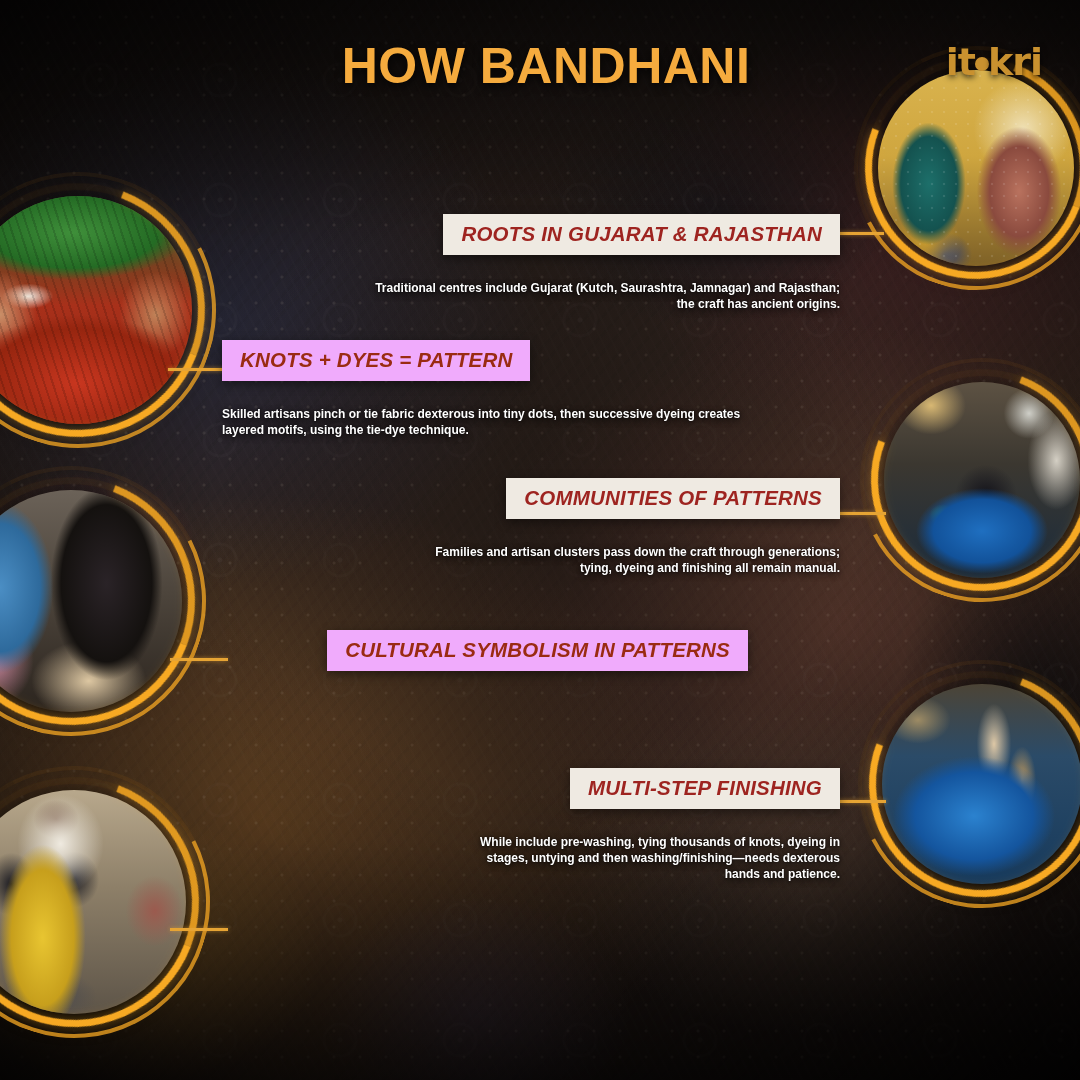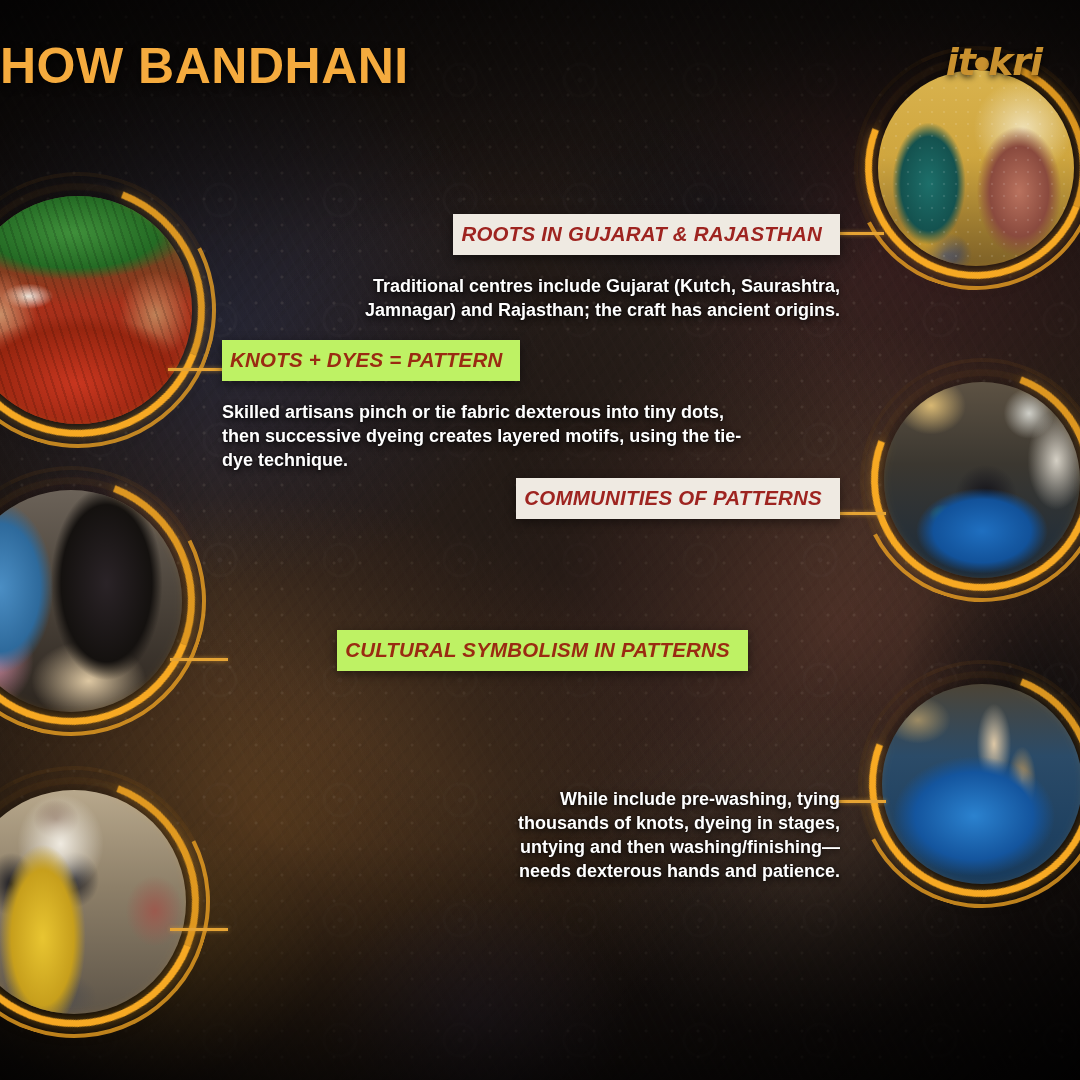--- a/index.html
+++ b/index.html
@@ -62,21 +62,22 @@
       radial-gradient(ellipse 78% 70% at 50% 46%, rgba(0,0,0,0) 38%, rgba(0,0,0,0.48) 82%, rgba(0,0,0,0.78) 100%),
       linear-gradient(180deg, rgba(0,0,0,0.52) 0%, rgba(0,0,0,0.05) 22%, rgba(0,0,0,0.05) 78%, rgba(0,0,0,0.55) 100%);
   }
   .bg-darken-center {
     background: radial-gradient(ellipse 44% 60% at 52% 52%, rgba(14,10,10,0.46), rgba(0,0,0,0) 74%);
   }
 
   
   .title-wrap {
     position: absolute;
-    left: 0; right: 0; top: 38px;
+    left: 12px; right: 0; top: 38px;
+    text-align: center;
     z-index: 30;
   }
   .title-line {
     font-size: 50px;
     font-weight: bold;
     letter-spacing: 0.5px;
     line-height: 1.12;
     color: #f5ab3e;
     text-shadow: 0 3px 10px rgba(0,0,0,.75);
   }
@@ -85,21 +86,20 @@
   .brand {
     position: absolute;
     top: 40px; right: 38px;
     z-index: 40;
     font-size: 38px;
     font-weight: bold;
     letter-spacing: -1px;
     color: #c9912f;
     font-family: "DejaVu Sans", sans-serif;
     text-shadow: 0 2px 6px rgba(0,0,0,.8);
-    font-style: italic;
   }
   .brand .dot {
     display: inline-block;
     width: 14px; height: 14px;
     border-radius: 50%;
     background: #c9912f;
     margin: 0 -1px 4px 0;
     vertical-align: baseline;
   }
 
@@ -218,35 +218,35 @@
       radial-gradient(ellipse 12% 28% at 56% 30%, #dec8a6, rgba(0,0,0,0) 72%),
       radial-gradient(ellipse 22% 16% at 18% 18%, #9d8b64, rgba(0,0,0,0) 74%),
       linear-gradient(180deg, #4c4436 0%, #2b4b68 36%, #173a5c 100%);
   }
 
   
   .section { position: absolute; z-index: 28; }
 
   .label {
     display: inline-block;
-    padding: 8px 18px 9px 8px;
+    padding: 8px 18px 9px 18px;
     font-size: 20.5px;
     font-weight: bold;
     font-style: italic;
     letter-spacing: 0.2px;
     white-space: nowrap;
     color: #9e2420;
     box-shadow: 0 3px 10px rgba(0,0,0,.45);
   }
   .label.cream { background: #efeae2; }
-  .label.amber { background: #bef264; color: #9a2b12; }
+  .label.amber { background: #f0abfc; color: #9a2b12; }
 
   .body-text {
-    margin-top: 20px;
-    font-size: 18px;
+    margin-top: 26px;
+    font-size: 12px;
     font-weight: bold;
     line-height: 1.33;
     color: #ffffff;
     text-shadow: 0 2px 7px rgba(0,0,0,.85), 0 0 2px rgba(0,0,0,.7);
   }
   .align-right { text-align: right; }
   .align-left  { text-align: left; }
 
   .connector {
     position: absolute;
@@ -357,24 +357,26 @@
     <div class="body-text">Traditional centres include Gujarat (Kutch, Saurashtra, Jamnagar) and Rajasthan; the craft has ancient origins.</div>
   </div>
 
   <div class="section align-left" id="sec-2">
     <div class="label amber">KNOTS + DYES = PATTERN</div>
     <div class="body-text">Skilled artisans pinch or tie fabric dexterous into tiny dots, then successive dyeing creates layered motifs, using the tie-dye technique.</div>
   </div>
 
   <div class="section align-right" id="sec-3">
     <div class="label cream">COMMUNITIES OF PATTERNS</div>
+    <div class="body-text">Families and artisan clusters pass down the craft through generations; tying, dyeing and finishing all remain manual.</div>
   </div>
 
   <div class="section align-left" id="sec-4">
     <div class="label amber">CULTURAL SYMBOLISM IN PATTERNS</div>
   </div>
 
   <div class="section align-right" id="sec-5">
+    <div class="label cream">MULTI-STEP FINISHING</div>
     <div class="body-text">While include pre-washing, tying thousands of knots, dyeing in stages, untying and then washing/finishing—needs dexterous hands and patience.</div>
   </div>
 
 
 </div>
 
 </body></html>

